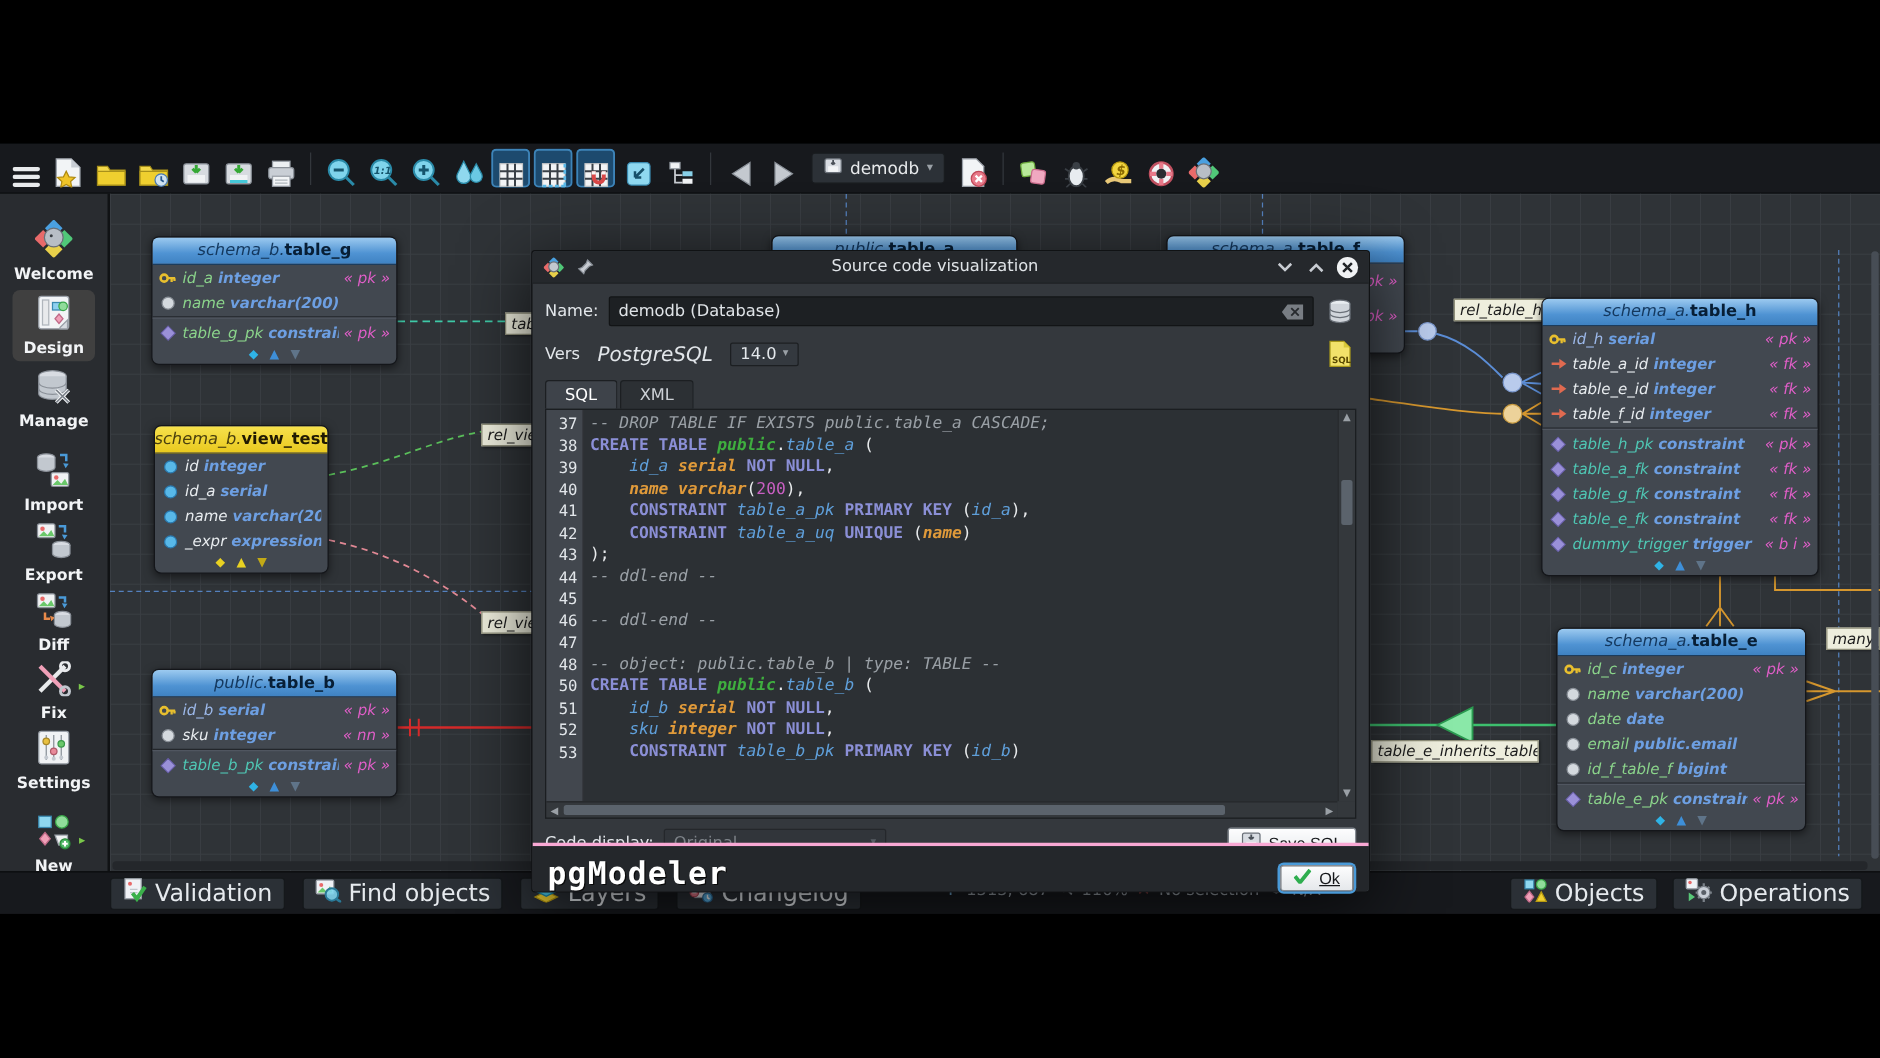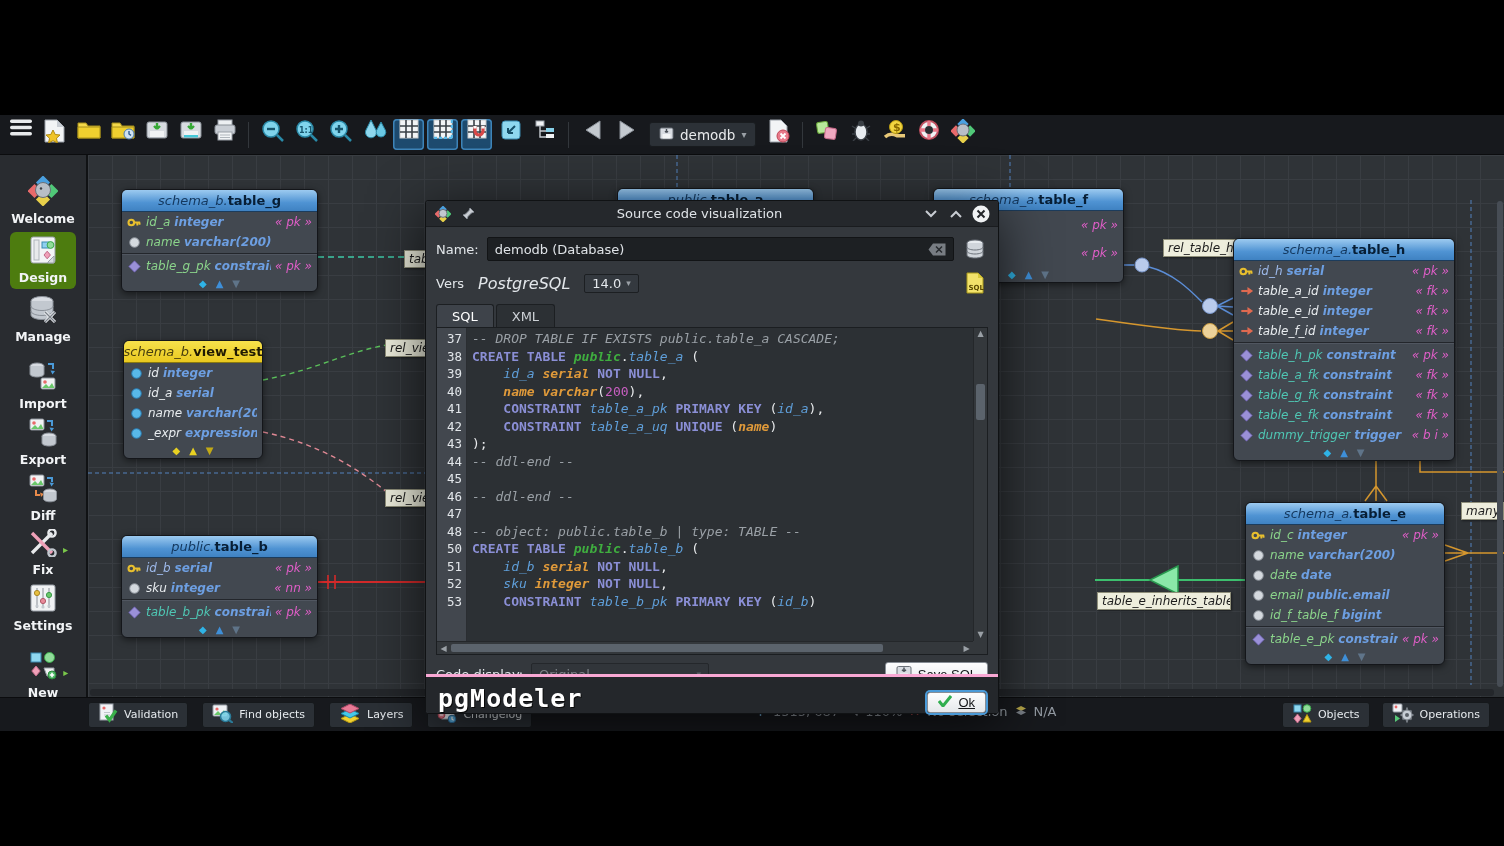--- a/index.html
+++ b/index.html
@@ -3,32 +3,32 @@
 <meta charset="utf-8">
 <style>
   html,body{margin:0;padding:0;background:#000;width:1504px;height:846px;overflow:hidden;
     font-family:"DejaVu Sans",sans-serif;}
   *{box-sizing:border-box;}
   .app{position:absolute;left:0;top:115px;width:1504px;height:616px;background:#17191d;}
 
   
   .toolbar{position:absolute;left:0;top:0;width:100%;height:40px;background:#17191d;
     border-bottom:1px solid #0b0c0e;display:flex;align-items:center;gap:3px;padding:0 5px;}
-  .ti{width:31px;height:31px;display:flex;align-items:flex-start;justify-content:center;border-radius:4px;flex-shrink:0;}
+  .ti{width:31px;height:31px;display:flex;align-items:flex-end;justify-content:center;border-radius:4px;flex-shrink:0;font-style:italic;}
   .ti.active{background:#1d4a6e;box-shadow:0 0 0 1.5px #3e84b8 inset;}
   .tsep{width:1px;height:26px;background:#33373c;margin:0 5px;flex-shrink:0;}
   .model-btn{height:25px;background:#2c3137;border:1px solid #191c1f;border-radius:3px;color:#e8eaec;
     display:flex;align-items:center;gap:6px;padding:0 9px;font-size:13.5px;margin:4px 4px;}
   .model-btn .caret{color:#9aa0a6;font-size:10px;}
 
   
   .sidebar{position:absolute;left:0;top:40px;width:88px;height:542px;background:#292c30;
     border-right:2px solid #101214;display:flex;flex-direction:column;align-items:center;padding-top:21px;}
   .sb-item{display:flex;flex-direction:column;align-items:center;margin-bottom:6px;position:relative;}
-  .sb-item.active{background:#4d7c0f;border-radius:6px;padding:3px 9px 4px;}
+  .sb-item.active{background:#404040;border-radius:6px;padding:3px 9px 4px;}
   .sb-label{color:#f2f4f6;font-weight:bold;font-size:12.5px;margin-top:1px;}
   .sb-sep{width:72px;height:1px;background:#3b3f44;margin:3px 0 8px;}
   .sb-sub{position:absolute;right:-10px;bottom:22px;color:#7ac84a;font-size:10px;}
 
   
   .canvas{position:absolute;left:88px;top:40px;width:1416px;height:542px;background:#2f3337;overflow:hidden;
     background-image:linear-gradient(#393d42 1px,transparent 1px),linear-gradient(90deg,#393d42 1px,transparent 1px);
     background-size:24px 24px;}
   .edges{position:absolute;left:0;top:0;z-index:1;}
   .elabel{position:absolute;background:#eeeedd;border:1px solid #8f8f7a;color:#1c1c1c;font-style:italic;
@@ -46,21 +46,21 @@
   .ricon{width:15px;display:flex;justify-content:center;flex-shrink:0;}
   .rname{font-style:italic;white-space:nowrap;}
   .nc-g{color:#8bd48b;} .nc-w{color:#e8ecef;} .nc-b{color:#9db9ea;} .nc-t{color:#4fc7b4;}
   .rtype{font-weight:bold;font-style:italic;color:#6d9fe2;white-space:nowrap;overflow:hidden;flex:1;}
   .rtag{font-style:italic;color:#e05ec8;white-space:nowrap;margin-left:auto;}
   .tfoot{height:15px;display:flex;align-items:center;justify-content:center;gap:9px;font-size:10px;line-height:10px;}
   .cv-vscroll{position:absolute;right:1px;top:46px;width:6px;height:486px;background:#474d55;border-radius:3px;z-index:3;}
   .cv-hscroll{position:absolute;left:2px;right:10px;bottom:1px;height:7px;background:#24272b;border-radius:3px;z-index:3;}
 
   
-  .dialog{position:absolute;left:425px;top:85px;width:574px;height:514px;background:#34383d;
+  .dialog{position:absolute;left:425px;top:85px;width:671px;height:514px;background:#34383d;
     border:1px solid #101214;border-radius:3px;z-index:10;box-shadow:0 12px 55px rgba(0,0,0,.7);}
   .dlg-title{height:26px;background:#25282c;border-radius:3px 3px 0 0;display:flex;align-items:center;
     padding:0 8px;gap:7px;border-bottom:1px solid #1a1c1f;}
   .dlg-title-text{flex:1;text-align:center;color:#dfe3e7;font-size:13px;}
   .dlg-winbtn{display:flex;align-items:center;justify-content:center;width:18px;height:18px;}
   .dlg-body{padding:9px 10px 0;}
   .frow{display:flex;align-items:center;gap:8px;margin-bottom:8px;}
   .flabel{color:#e2e6ea;font-size:13px;}
   .dlg-input{flex:1;height:24px;background:#1d2023;border:1px solid #121416;border-radius:2px;color:#dfe3e7;
     font-size:13px;display:flex;align-items:center;padding:0 7px;}
@@ -105,21 +105,21 @@
     border-radius:0 0 3px 3px;display:flex;align-items:flex-end;padding:0 12px;}
   .logo-text{font-family:"DejaVu Sans Mono",monospace;font-weight:bold;font-size:25px;color:#fff;
     letter-spacing:1px;text-shadow:1px 1px 0 #0a0a0a;}
   .ok-btn{margin-left:auto;box-shadow:0 0 0 2px #4a9ad8;}
   .ok-btn .oktext{text-decoration:underline;}
 
   
   .bottombar{position:absolute;left:0;top:582px;width:100%;height:34px;background:#17191d;
     border-top:1px solid #0b0c0e;display:flex;align-items:center;gap:14px;padding-left:88px;z-index:5;}
   .bbtn{height:26px;background:#2b3036;border:1px solid #15181b;border-radius:3px;color:#e6eaee;
-    font-size:11px;display:flex;align-items:center;gap:6px;padding:0 9px;flex-shrink:0;}
+    font-size:19px;display:flex;align-items:center;gap:6px;padding:0 9px;flex-shrink:0;}
   .bspacer{flex:1;}
   .status{position:absolute;left:755px;top:6px;display:flex;align-items:center;gap:7px;color:#939aa2;font-size:13px;}
   .bb-right{margin-right:14px;display:flex;gap:12px;}
 </style>
 </head>
 <body>
 
 <div class="app">
 
   <div class="toolbar">

